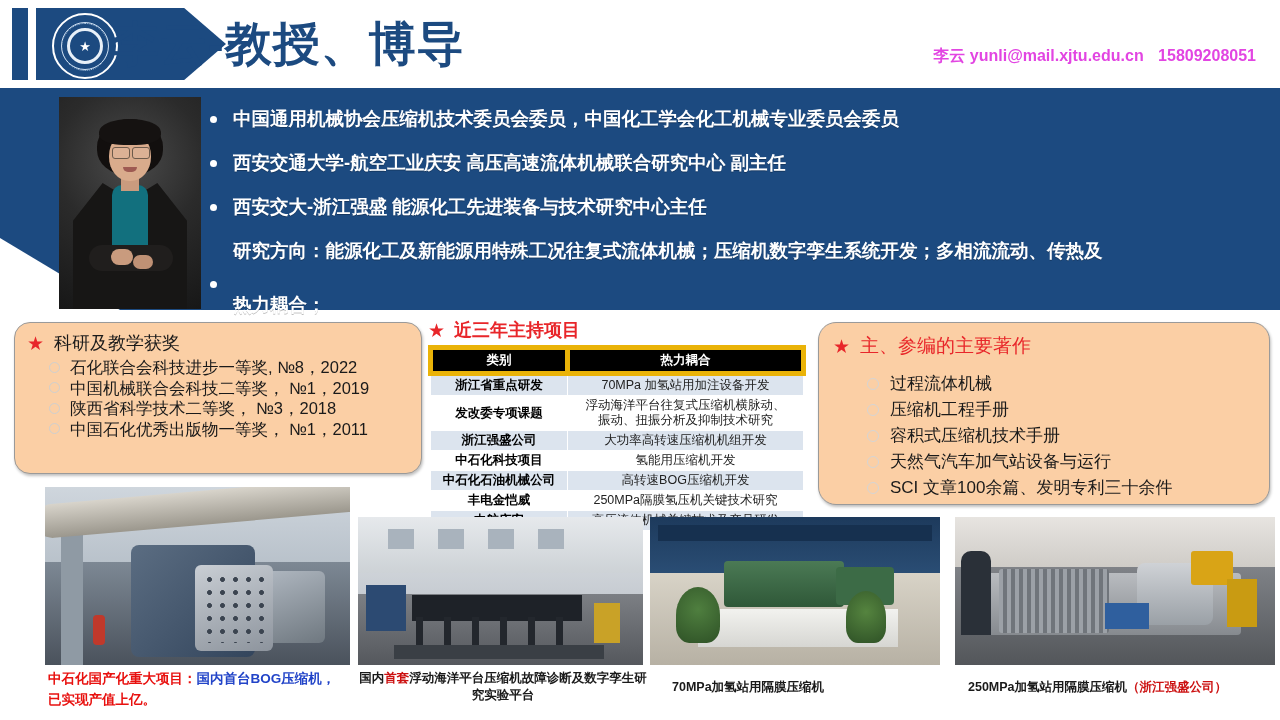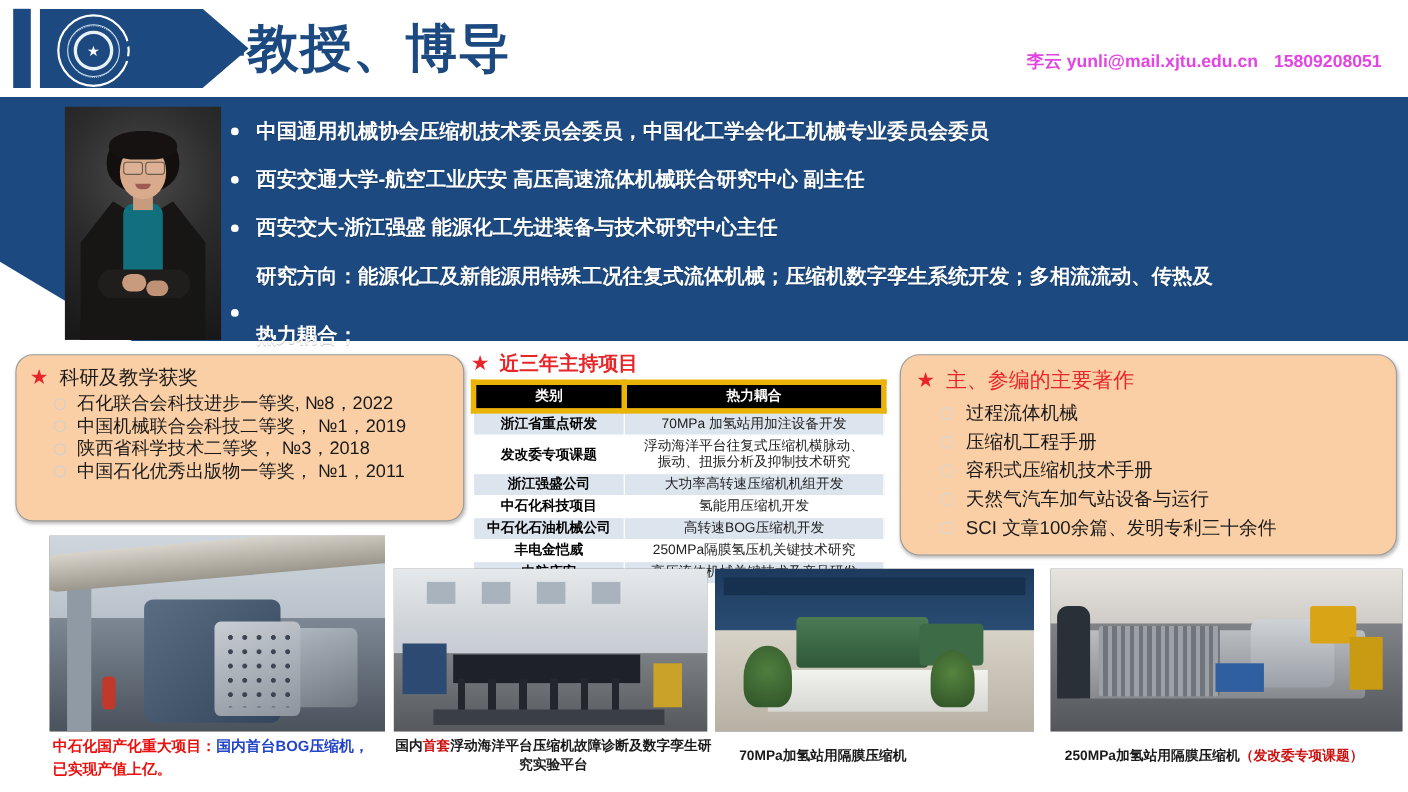--- a/index.html
+++ b/index.html
@@ -141,21 +141,21 @@
 
   
   .books{
     position:absolute;left:818px;top:322px;width:452px;height:183px;
     background:#fbcfa5;border:1px solid #9a9a9a;border-radius:18px;
     box-shadow:1px 2px 3px rgba(0,0,0,.25);
     padding:10px 10px 8px 14px;box-sizing:border-box;
   }
   .books-title{display:flex;align-items:center;font-size:19px;color:#e8262a;font-weight:normal;margin-bottom:4px;}
   .books-title .star{color:#e8262a;font-size:19px;margin-right:10px;line-height:1;}
-  .books ul{list-style:none;margin:0;padding:0 0 0 22px;}
+  .books ul{list-style:none;margin:12px;padding:0 0 0 22px;}
   .books li{
     display:flex;align-items:center;font-size:17px;color:#1a1a1a;line-height:26px;white-space:nowrap;
   }
   .books li .ring{
     flex:0 0 auto;width:10px;height:10px;border-radius:50%;border:1.7px solid #d5d5d5;
     background:#fbcfa5;margin-right:11px;
   }
 
   
   .ph{position:absolute;overflow:hidden;background:#777;}
@@ -443,16 +443,16 @@
     <span>中石化国产化重大项目：</span><span class="blue">国内首台BOG压</span><span class="blue">缩机，</span><span>已实现产值上亿。</span>
   </div>
 
   <div class="cap" id="cap2">
     <span>国内</span><span class="red">首套</span><span>浮动海洋平台压缩机故障诊断及数字</span><span>孪生研究实验平台</span>
   </div>
 
   <div class="cap" id="cap3">70MPa加氢站用隔膜压缩机</div>
 
   <div class="cap" id="cap4">
-    <span>250MPa加氢站用隔膜压缩机</span><span class="red">（发改委专项课题）</span>
+    <span>250MPa加氢站用隔膜压缩机</span><span class="red">（浙江强盛公司）</span>
   </div>
 
 </div>
 
 </body></html>

